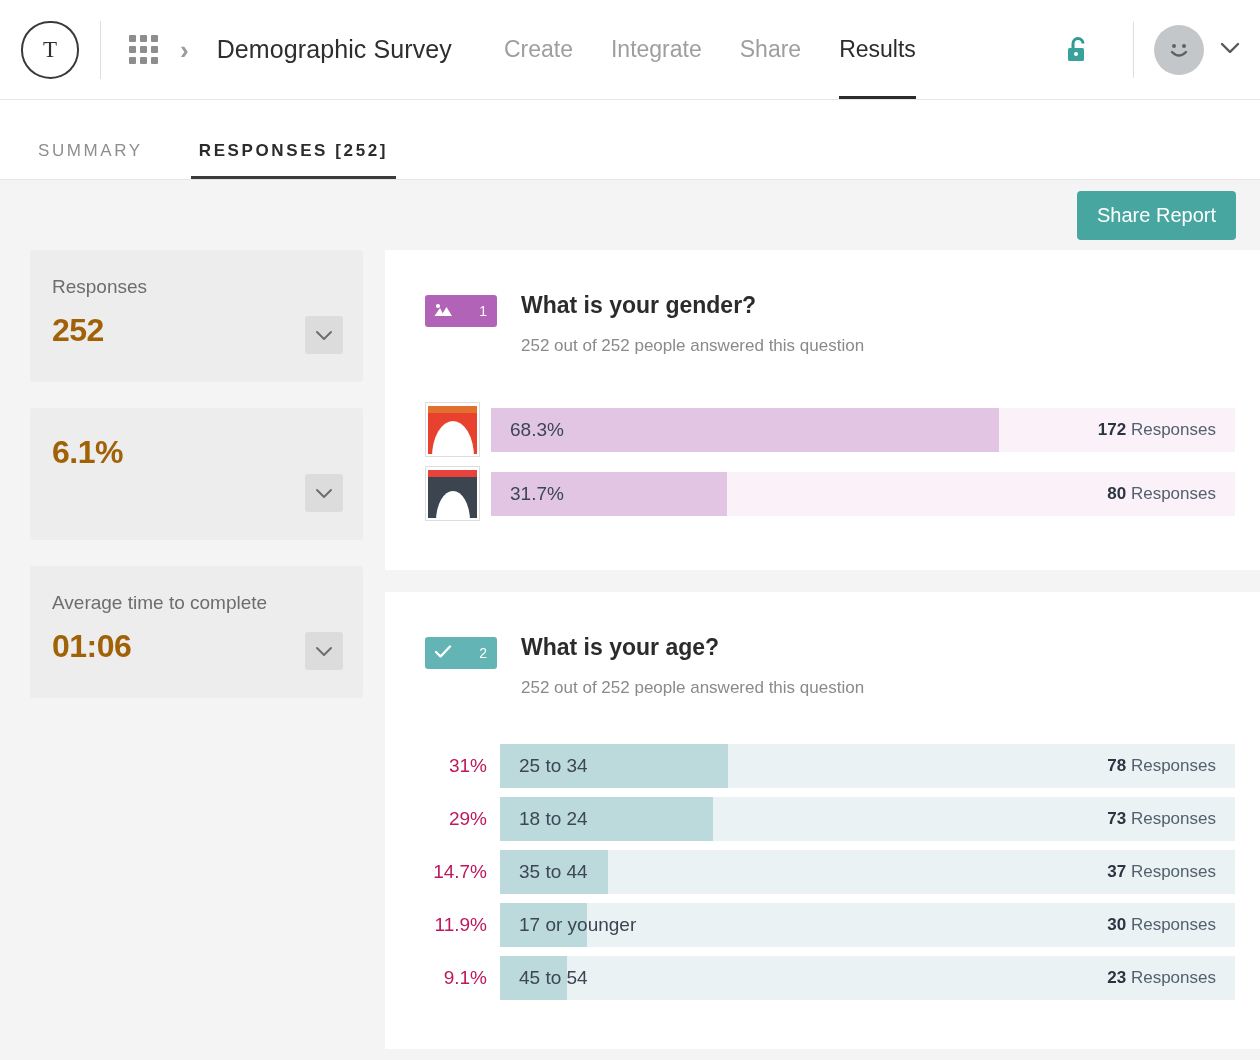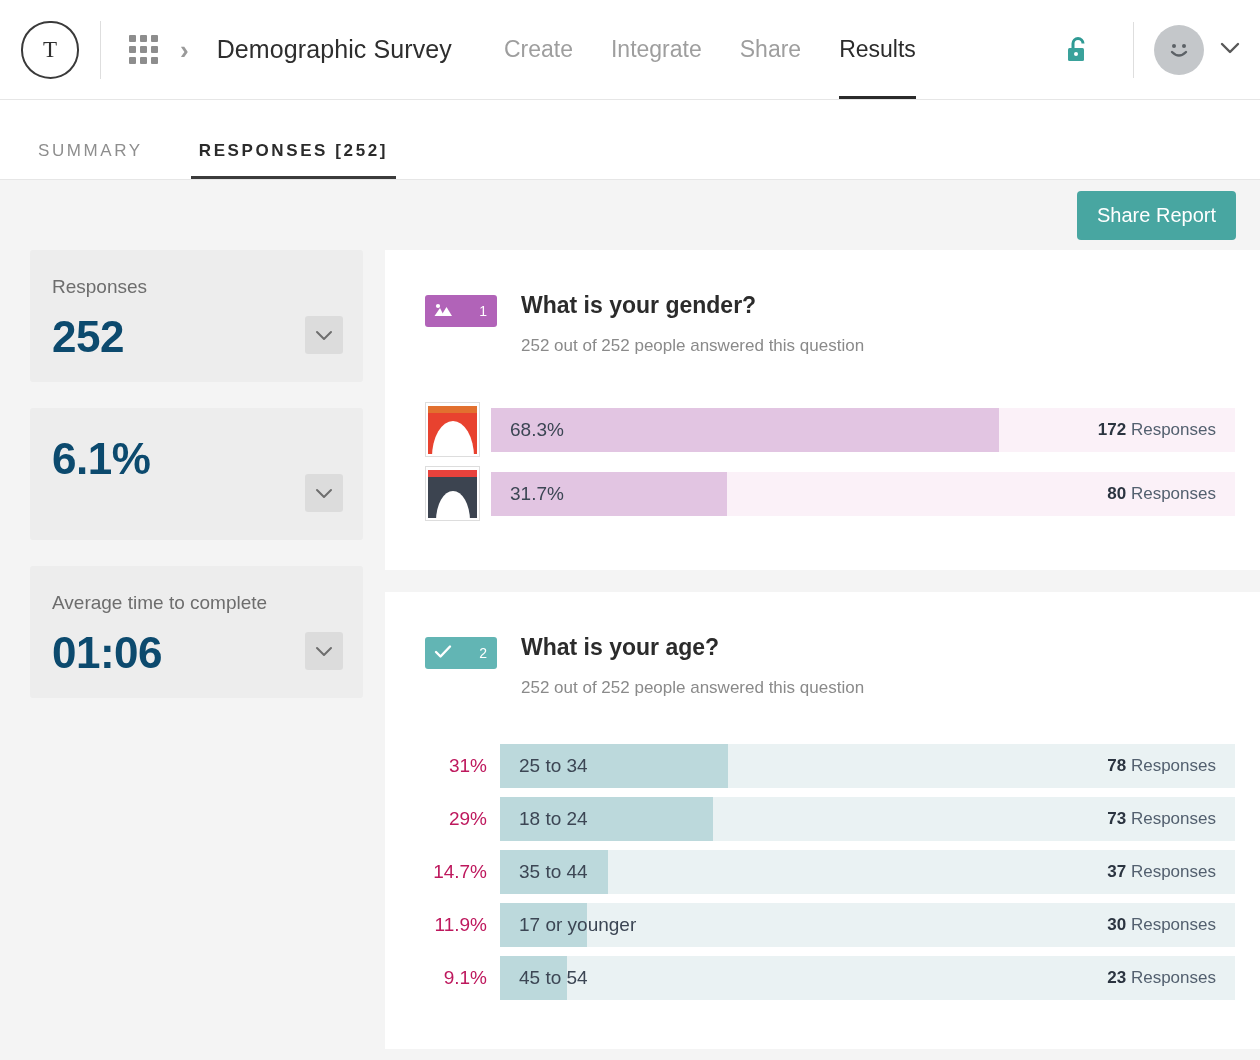--- a/index.html
+++ b/index.html
@@ -87,21 +87,21 @@
 
   .content { display: flex; align-items: flex-start; }
 
   
   .sidebar { width: 385px; padding-left: 30px; padding-right: 22px; }
   .stat-card {
     background: #ededed; border-radius: 3px; margin-bottom: 26px;
     padding: 26px 22px 30px 22px; position: relative; height: 132px;
   }
   .stat-label { font-size: 19px; color: #6d6d6d; margin-bottom: 14px; }
-  .stat-value { font-size: 44px; color: #0c4a6e; font-weight: bold; letter-spacing: -.5px; }
+  .stat-value { font-size: 32px; color: #a16207; font-weight: bold; letter-spacing: -.5px; }
   .stat-toggle {
     position: absolute; right: 20px; bottom: 28px;
     width: 38px; height: 38px; background: #dcdcdc; border-radius: 3px;
     display: flex; align-items: center; justify-content: center; cursor: pointer;
   }
 
   
   .questions { flex: 1; padding-right: 0; }
   .qcard { background: #ffffff; padding: 42px 25px 40px 40px; margin-bottom: 22px; }
   .qhead { display: flex; align-items: flex-start; }

